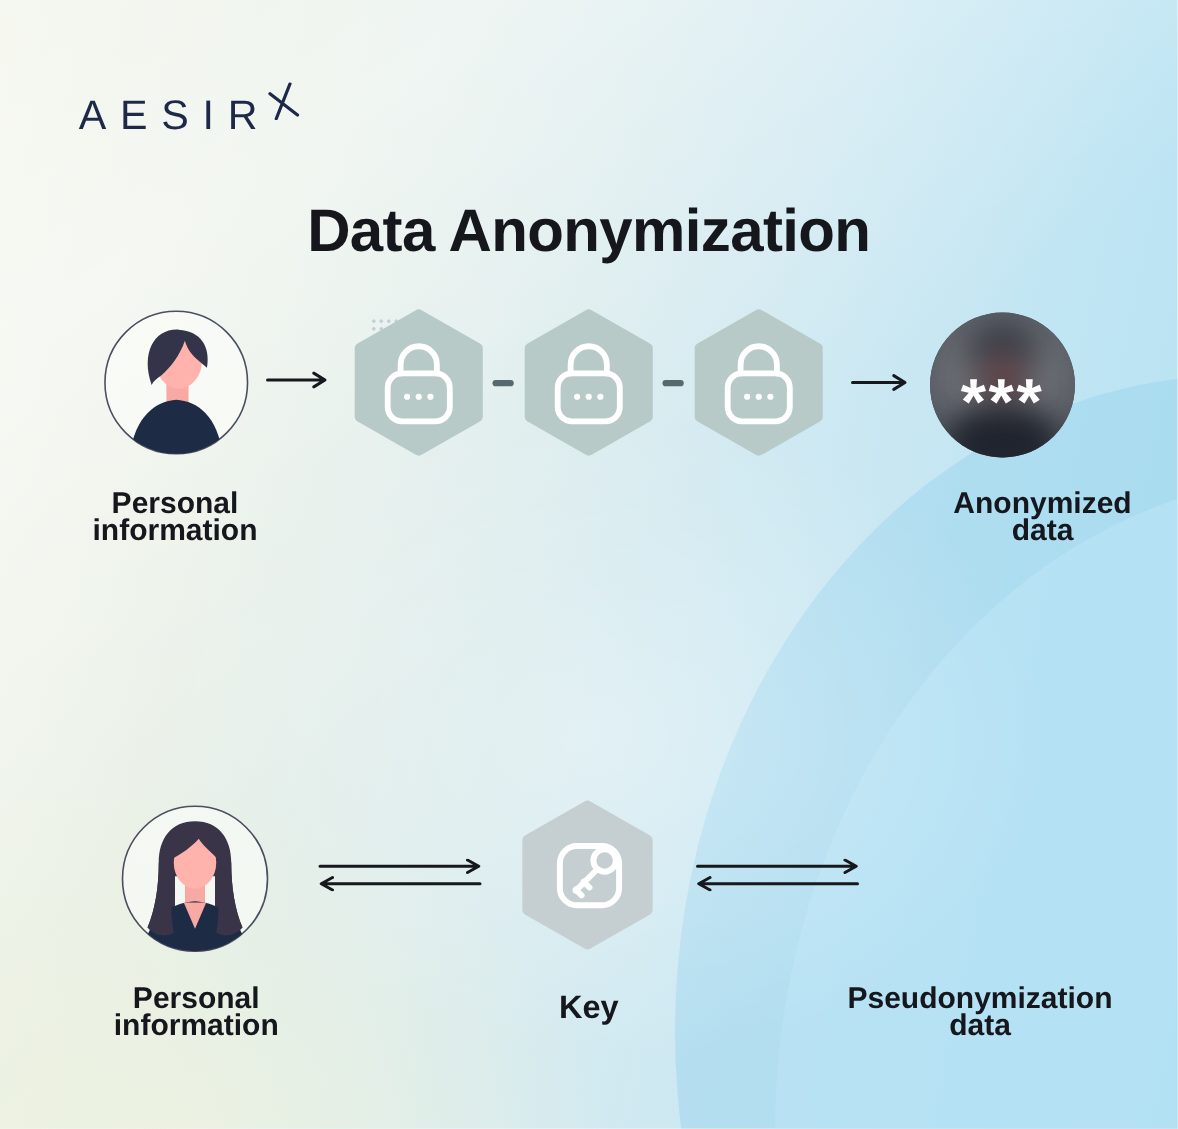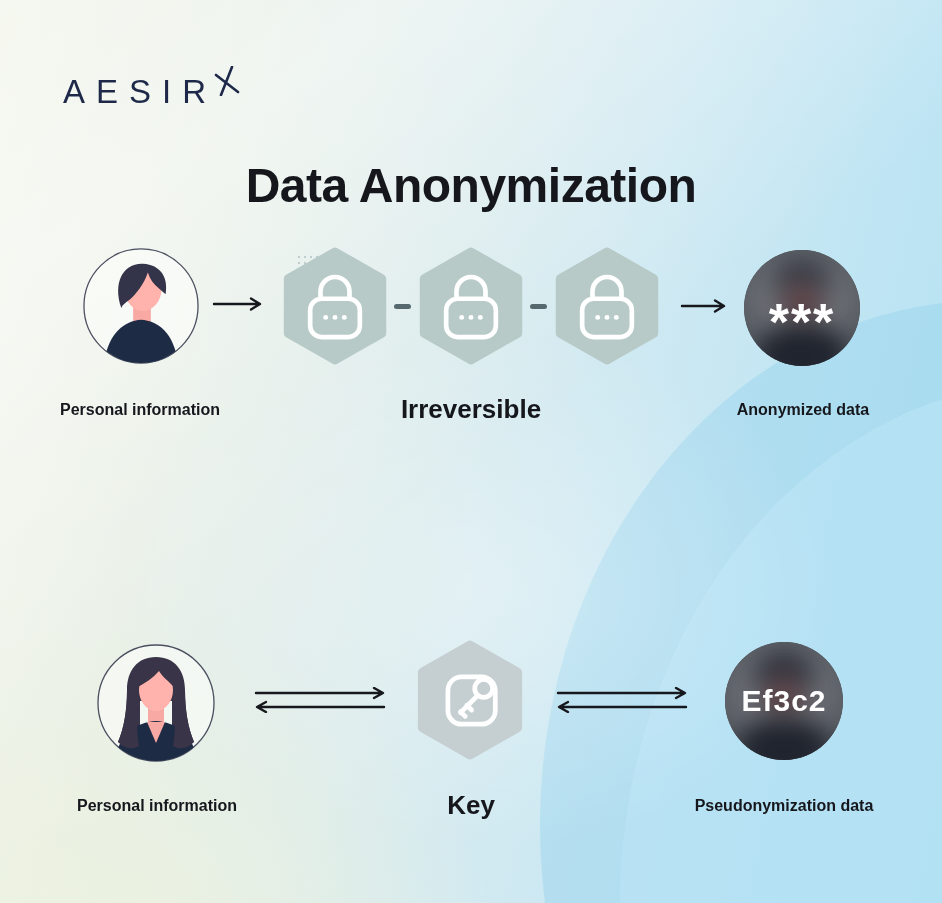--- a/index.html
+++ b/index.html
@@ -48,21 +48,21 @@
   
   .title{
     position:absolute;left:0;width:942px;text-align:center;
     font-weight:700;color:#15171c;font-size:48px;letter-spacing:-0.5px;
   }
   .title-1{top:158px;}
   .title-2{top:554px;}
   
   .label{
     position:absolute;text-align:center;font-weight:700;color:#15171c;
-    font-size:16px;line-height:36px;
+    font-size:24px;line-height:22px;
   }
   .label-mid{font-size:26px;line-height:30px;}
   
   .avatar{position:absolute;}
   
   .hex{position:absolute;width:104px;height:118px;}
   .hex svg{display:block;width:100%;height:100%;}
   .hex-icon{position:absolute;left:0;top:0;width:100%;height:100%;}
   .dash{
     position:absolute;width:17px;height:4.5px;border-radius:2.5px;background:#55696f;
@@ -184,22 +184,21 @@
 
   <div class="blur-circle" style="left:744px;top:250px;width:116px;height:116px;">
     <div class="bc-glow"></div>
     <div class="bc-hair" style="top:3%;background:#3a3d46;"></div>
     <div class="bc-face"></div>
     <div class="bc-body"></div>
     <div class="blur-value stars">***</div>
   </div>
 
   <div class="label" style="left:55px;top:392px;width:170px;">Personal information</div>
-  <div class="label label-mid" style="left:371px;top:394px;width:200px;">Irreversible</div>
-  <div class="label" style="left:713px;top:392px;width:180px;">Anonymized data</div>
+  <div class="label" style="left:744px;top:392px;width:180px;">Anonymized data</div>
 
 
   <div class="avatar" style="left:96px;top:643px;">
     <svg width="120" height="120" viewBox="0 0 120 120">
       <defs>
           <clipPath id="clipB">
             <circle cx="60" cy="60" r="58"></circle>
           </clipPath>
         </defs>
       <circle cx="60" cy="60" r="58" fill="rgba(252,253,250,0.6)" stroke="#4b4f60" stroke-width="1.3"></circle>
@@ -234,25 +233,18 @@
     </svg>
   </div>
 
   <div class="arrow" style="left:552px;top:687px;">
     <svg width="140" height="26" viewBox="0 0 140 26">
       <path d="M6 6 H132 M124 1 L133 6 L124 11" stroke="#17181d" stroke-width="2.4" fill="none" stroke-linecap="round" stroke-linejoin="round"></path>
       <path d="M134 20 H8 M16 15 L7 20 L16 25" stroke="#17181d" stroke-width="2.4" fill="none" stroke-linecap="round" stroke-linejoin="round"></path>
     </svg>
   </div>
 
-  <div class="blur-circle" style="left:725px;top:642px;width:118px;height:118px;">
-    <div class="bc-glow"></div>
-    <div class="bc-hair"></div>
-    <div class="bc-face"></div>
-    <div class="bc-body"></div>
-    <div class="blur-value code">Ef3c2</div>
-  </div>
 
   <div class="label" style="left:72px;top:788px;width:170px;">Personal information</div>
   <div class="label" style="left:674px;top:788px;width:220px;">Pseudonymization data</div>
   <div class="label label-mid" style="left:371px;top:790px;width:200px;">Key</div>
 
 </div>
 
 </body></html>

